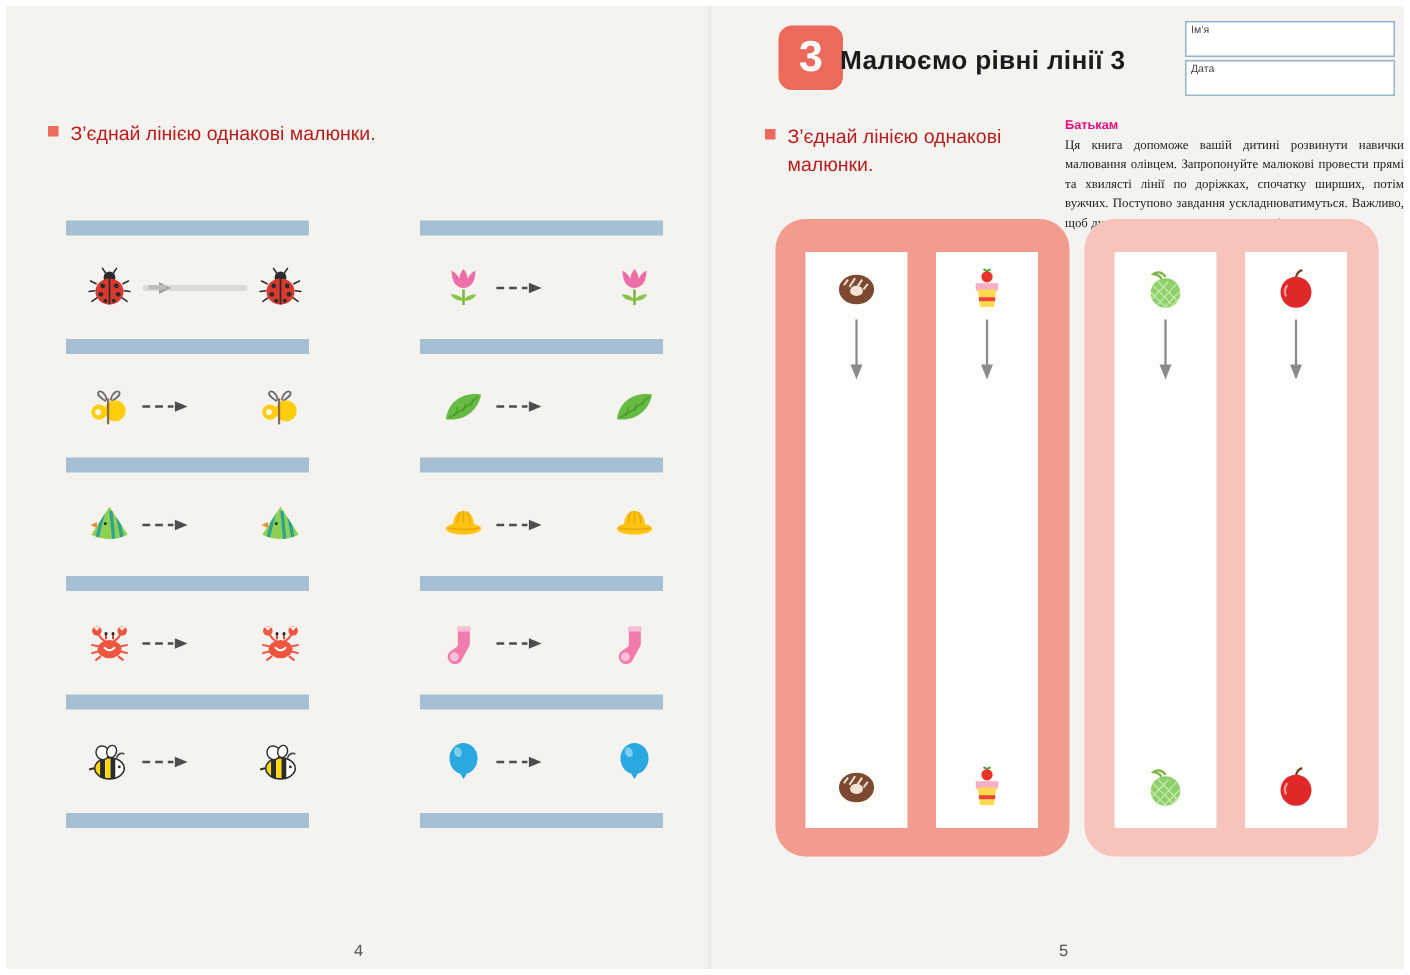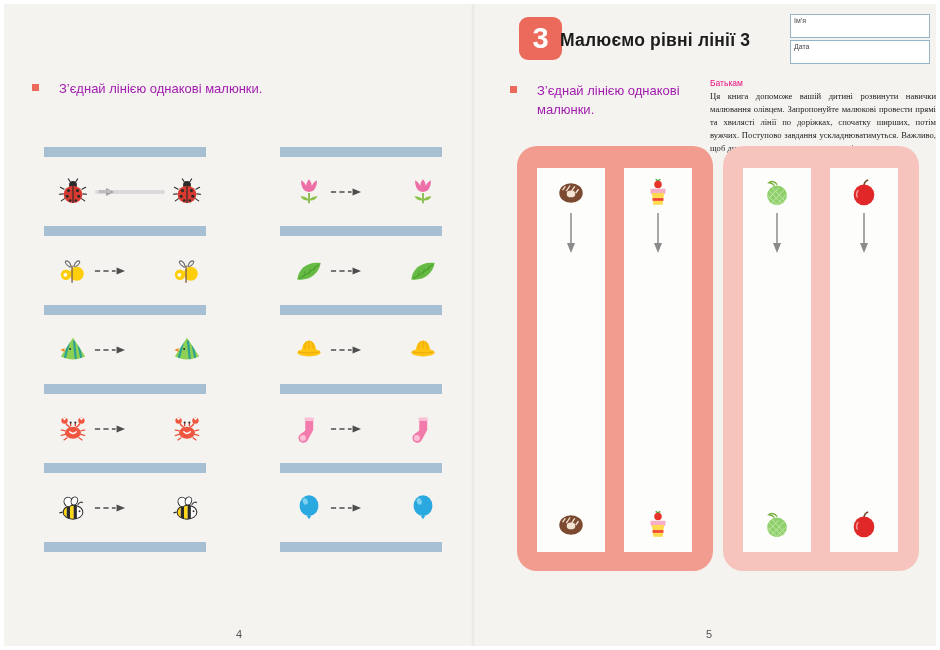--- a/index.html
+++ b/index.html
@@ -2,21 +2,21 @@
 <html><head>
 <meta charset="utf-8">
 <style>
   html,body{margin:0;padding:0;background:#fff;}
   .spread{position:relative;width:940px;height:650px;background:var(--paper,#f4f3ef);
     font-family:"Liberation Sans",sans-serif;overflow:hidden;border:4px solid #fff;box-sizing:border-box;}
   .gutter{position:absolute;left:467px;top:0;width:4px;height:100%;
     background:linear-gradient(90deg,rgba(0,0,0,0),rgba(0,0,0,.05),rgba(0,0,0,0));}
 
   
-  .instruction{display:flex;gap:20px;align-items:flex-start;font-size:13px;color:#a21caf;line-height:1.45;}
+  .instruction{display:flex;gap:8px;align-items:flex-start;font-size:13px;color:#b91c1c;line-height:1.45;}
   .bullet{width:7px;height:7px;background:var(--accent,#ec6a5c);flex:none;margin-top:4px;}
   .lp-instruction{position:absolute;left:28px;top:76px;white-space:nowrap;}
   .rp-instruction{position:absolute;left:506px;top:78px;width:172px;}
 
   
   .match-grid{position:absolute;left:40px;top:143px;width:398px;display:flex;justify-content:space-between;}
   .match-col{width:162px;display:flex;flex-direction:column;}
   .bar{height:10px;background:var(--guide-bar,#a7bfd2);}
   .match-row{height:69px;display:flex;align-items:center;padding:0 4px;}
   .item{width:30px;height:30px;flex:none;}
@@ -34,21 +34,21 @@
   .badge{position:absolute;left:515px;top:13px;width:43px;height:43px;border-radius:9px;
     background:var(--accent,#ec6a5c);color:#fff;font-size:29px;font-weight:bold;
     display:flex;align-items:center;justify-content:center;}
   .title{position:absolute;left:556px;top:26px;font-size:17.5px;font-weight:bold;color:#1c1c1c;letter-spacing:.2px;}
   .name-date{position:absolute;left:786px;top:10px;width:140px;}
   .nd-field{height:24px;border:1.5px solid #94b4c8;background:#fff;font-size:7px;color:#444;
     padding:2px 3px;box-sizing:border-box;margin-bottom:2px;}
 
   
   .parents{position:absolute;left:706px;top:74px;width:226px;}
-  .parents-h{font-size:8.5px;font-weight:normal;color:var(--magenta,#e60b7e);margin-bottom:2px;}
+  .parents-h{font-size:8.5px;font-weight:bold;color:var(--magenta,#e60b7e);margin-bottom:2px;}
   .parents-b{font-family:"Liberation Serif",serif;font-size:8.6px;line-height:1.5;color:#222;text-align:justify;}
 
   
   .panels{position:absolute;left:513px;top:142px;width:402px;height:425px;display:flex;gap:10px;}
   .panel{flex:1;border-radius:20px;position:relative;}
   .track{position:absolute;top:22px;height:384px;width:68px;background:#fdfdfc;
     display:flex;flex-direction:column;align-items:center;}
   .track-1{left:20px;}  .track-2{left:107px;}
   .track .item.top{margin-top:10px;}
   .track .item.bottom{margin-top:auto;margin-bottom:12px;}

